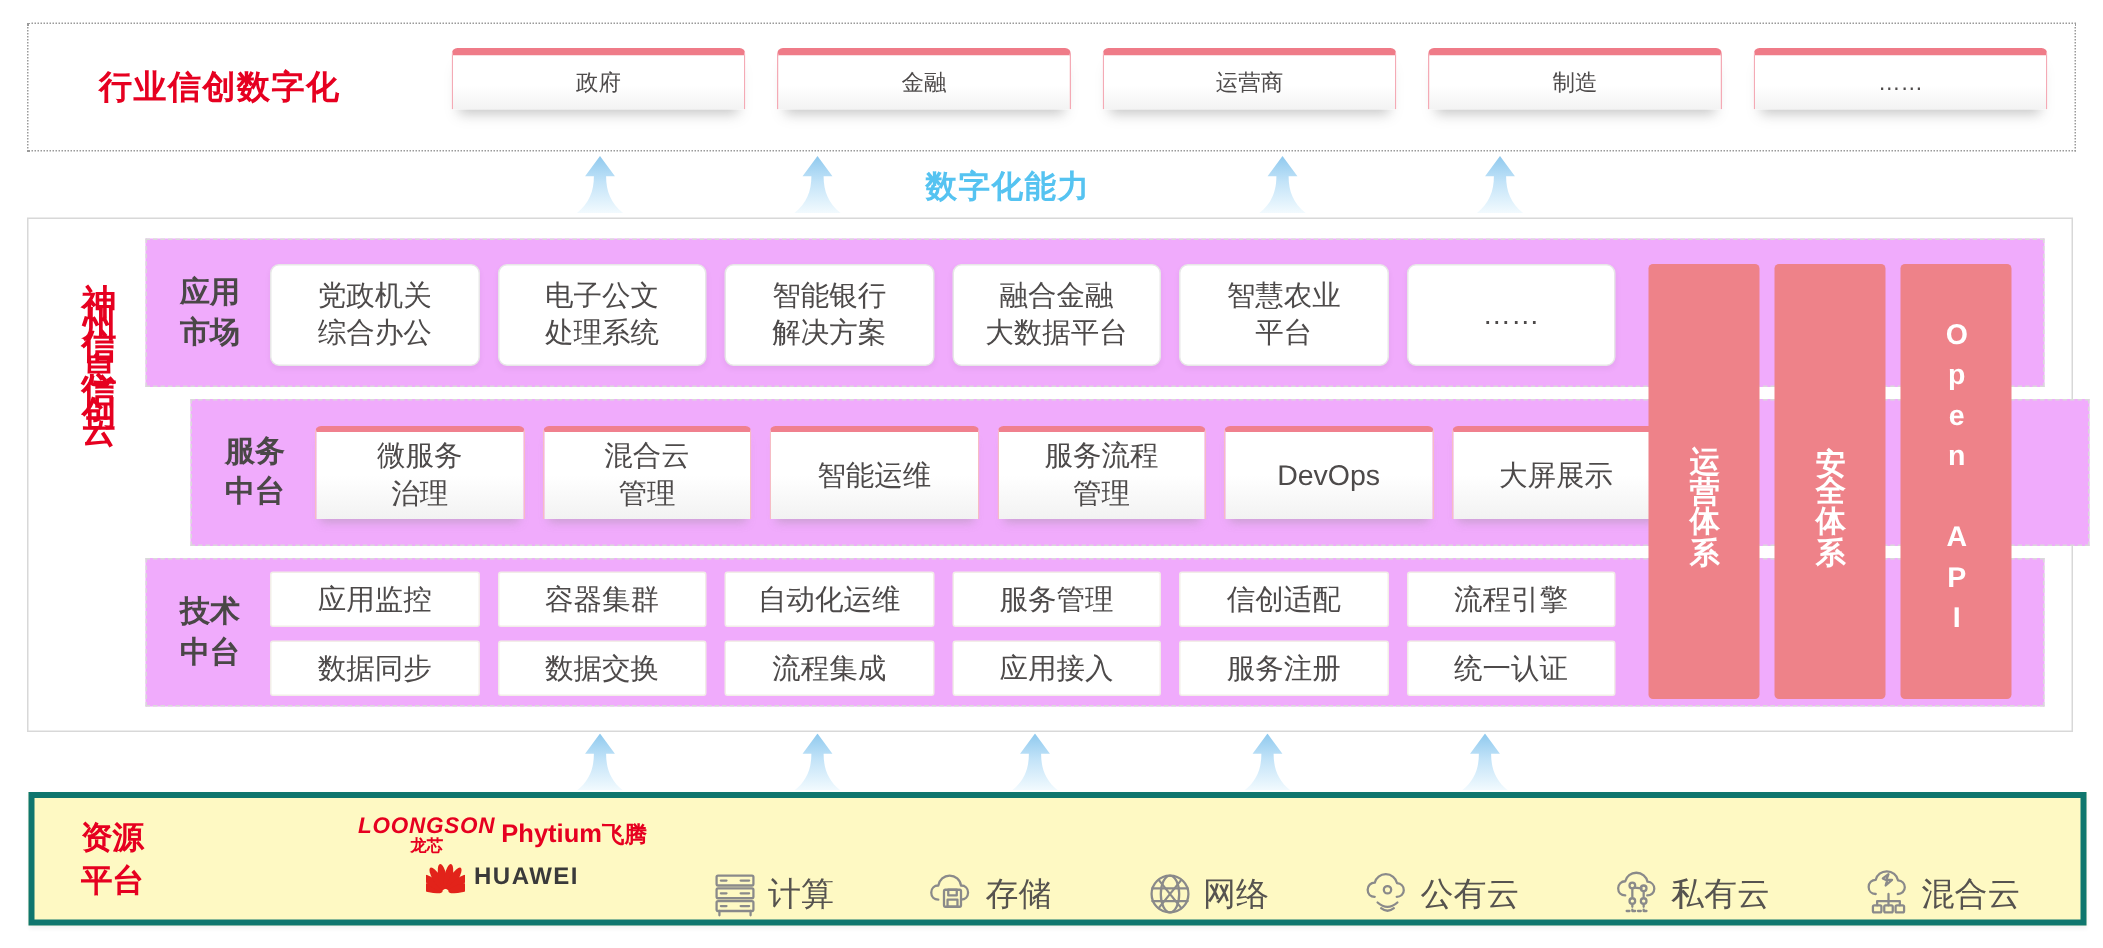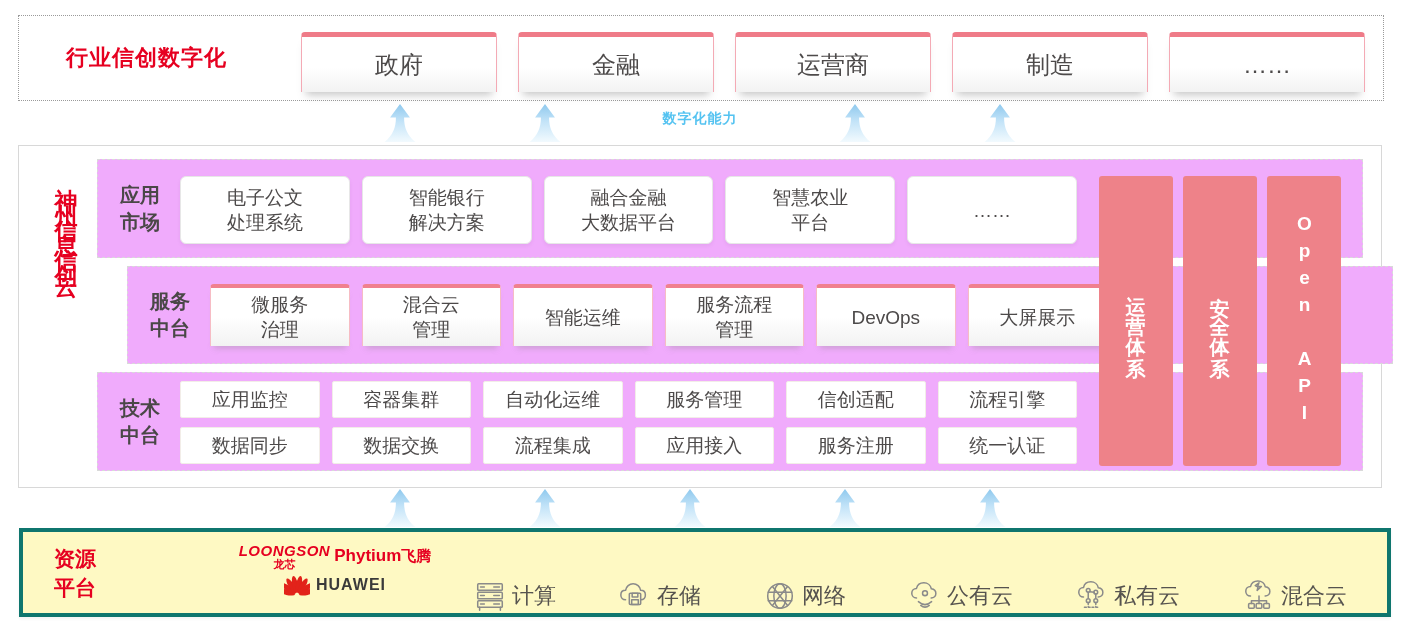--- a/index.html
+++ b/index.html
@@ -4,32 +4,32 @@
 <style>
   html,body{margin:0;padding:0;background:#fff;}
   body{font-family:"Liberation Sans","DejaVu Sans",sans-serif;-webkit-font-smoothing:antialiased;}
   .canvas{position:relative;width:1402px;height:632px;background:#fff;overflow:hidden;}
 
   
   .top-box{position:absolute;left:18px;top:15px;width:1364px;height:84px;border:1px dotted #9a9a9a;background:#fff;}
   .top-title{position:absolute;left:47px;top:0;height:100%;display:flex;align-items:center;
              font-size:22px;font-weight:bold;color:#e60020;letter-spacing:1px;}
   .tab-row{position:absolute;left:282px;top:16px;display:flex;gap:21px;}
-  .tab-card{width:196px;height:60px;box-sizing:border-box;position:relative;
+  .tab-card{width:196px;height:41px;box-sizing:border-box;position:relative;
             border-left:1px solid #f4aab5;border-right:1px solid #f4aab5;border-top:5px solid #ef7b88;
             border-radius:4px 4px 0 0;
             background:linear-gradient(180deg,#ffffff 55%,#f3f3f3 100%);
             box-shadow:0 8px 8px -5px rgba(130,130,130,.45);
             display:flex;align-items:center;justify-content:center;
-            font-size:24px;color:#4d4a4a;}
+            font-size:15px;color:#4d4a4a;}
 
   
   .arrow{position:absolute;width:40px;height:38px;}
-  .cap-text{position:absolute;left:560px;top:110px;width:280px;text-align:center;
-            font-size:14px;font-weight:bold;color:#55c3f1;letter-spacing:1px;}
+  .cap-text{position:absolute;left:532px;top:110px;width:280px;text-align:center;
+            font-size:21px;font-weight:bold;color:#55c3f1;letter-spacing:1px;}
 
   
   .main-box{position:absolute;left:18px;top:145px;width:1364px;height:343px;
             background:#fff;border:1px solid #d8d8d8;box-sizing:border-box;}
   .v-title{position:absolute;left:26px;top:24px;height:300px;width:44px;
            writing-mode:vertical-lr;text-orientation:upright;
            font-size:23px;font-weight:bold;color:#e60020;letter-spacing:15px;
            display:flex;align-items:center;}
   .band{position:absolute;left:78px;width:1266px;background:#f0abfc;border:1px dashed #d9d9d9;box-sizing:border-box;}
   .band1{top:13px;height:99px;}
@@ -125,20 +125,22 @@
       <path d="M22 0 L33 15 L26.5 15 C26.5 26 30 35 39 42 L5 42 C14 35 17.5 26 17.5 15 L11 15 Z" fill="url(#arrowGrad)"></path>
     </svg>
 
   <div class="main-box">
     <div class="v-title">神州信息信创云</div>
 
     <div class="band band1">
       <div class="band-label">应用
 市场</div>
       <div class="cards">
+        <div class="app-card">党政机关
+综合办公</div>
         <div class="app-card">电子公文
 处理系统</div>
         <div class="app-card">智能银行
 解决方案</div>
         <div class="app-card">融合金融
 大数据平台</div>
         <div class="app-card">智慧农业
 平台</div>
         <div class="app-card">……</div>
       </div>

